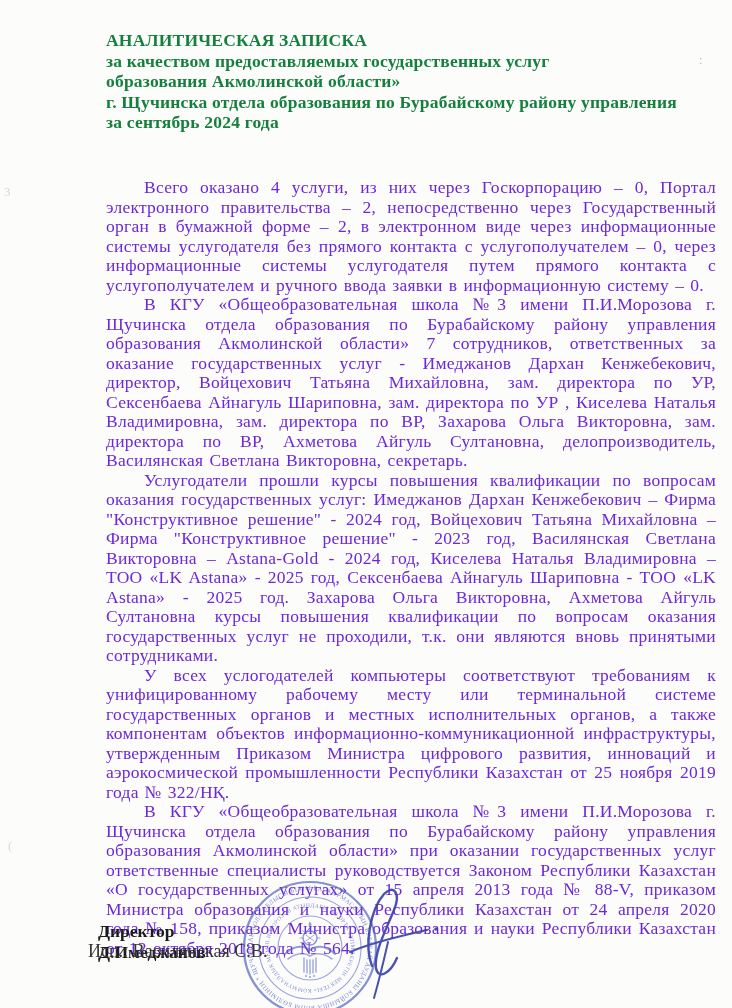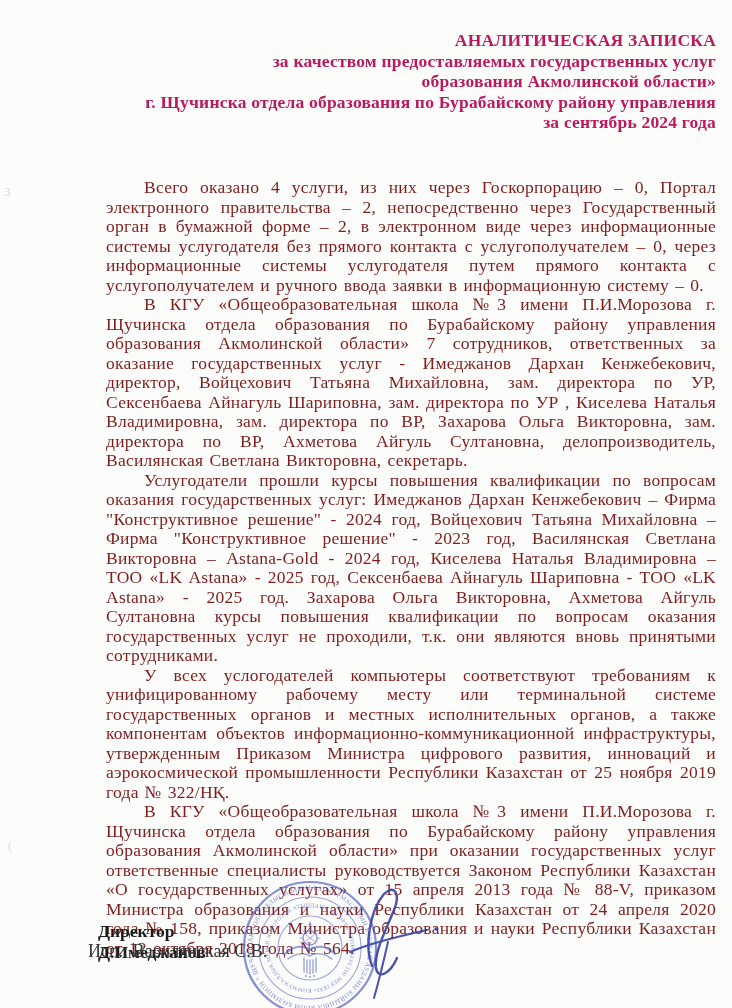--- a/index.html
+++ b/index.html
@@ -8,40 +8,40 @@
     width:732px;height:1008px;
     margin:0 auto;
     background:#fcfcfb;
     overflow:hidden;
     font-family:"Liberation Serif","DejaVu Serif",serif;
     color:#2d2d2d;
   }
   .title-block{
     position:absolute;
     left:106px;top:30px;width:610px;
-    text-align:right;
+    text-align:left;
     font-weight:bold;
     font-size:17.5px;
     line-height:20.5px;
-    color:#be185d;
+    color:#15803d;
     letter-spacing:.2px;
   }
   .body-text{
     position:absolute;
     left:106px;top:178px;width:610px;
   }
   .body-text p{
     margin:0;
     text-align:justify;
     text-indent:38px;
     font-size:17.5px;
     line-height:19.5px;
     letter-spacing:.25px;
     word-spacing:1.5px;
-    color:#7f1d1d;
+    color:#6d28d9;
   }
   .sig-row{
     position:absolute;
     left:88px;top:921px;width:602px;
     display:flex;justify-content:space-between;align-items:baseline;
     font-weight:bold;font-size:17.5px;color:#1b1b1b;flex-direction:column;
   }
   .sig-row .pos{margin-left:10px;}
   .exec-block{
     position:absolute;

